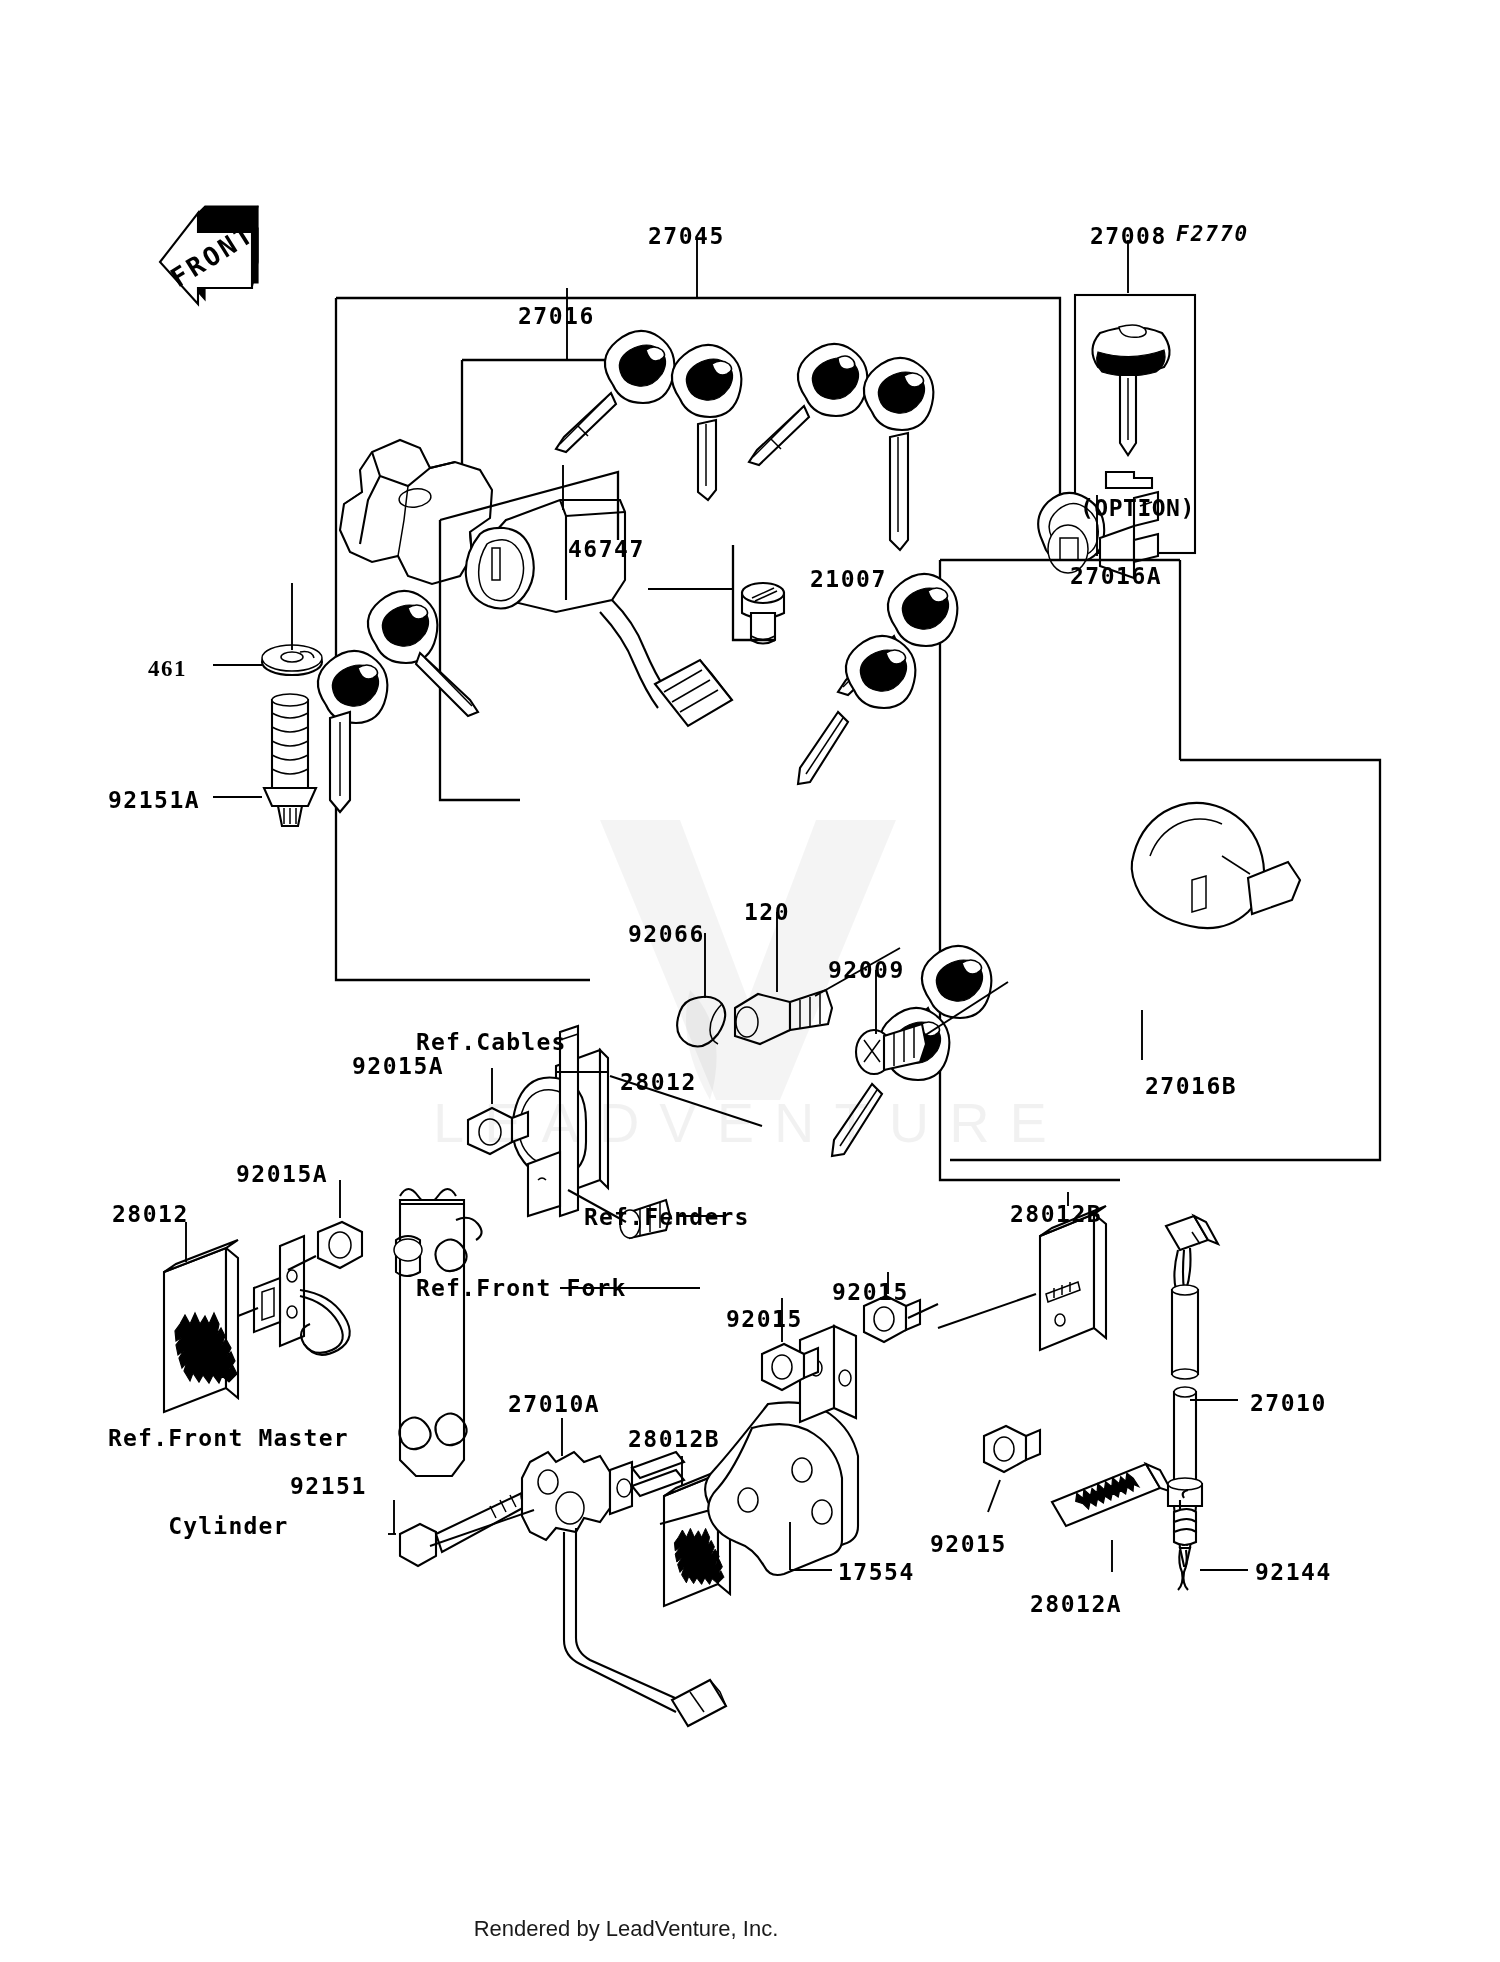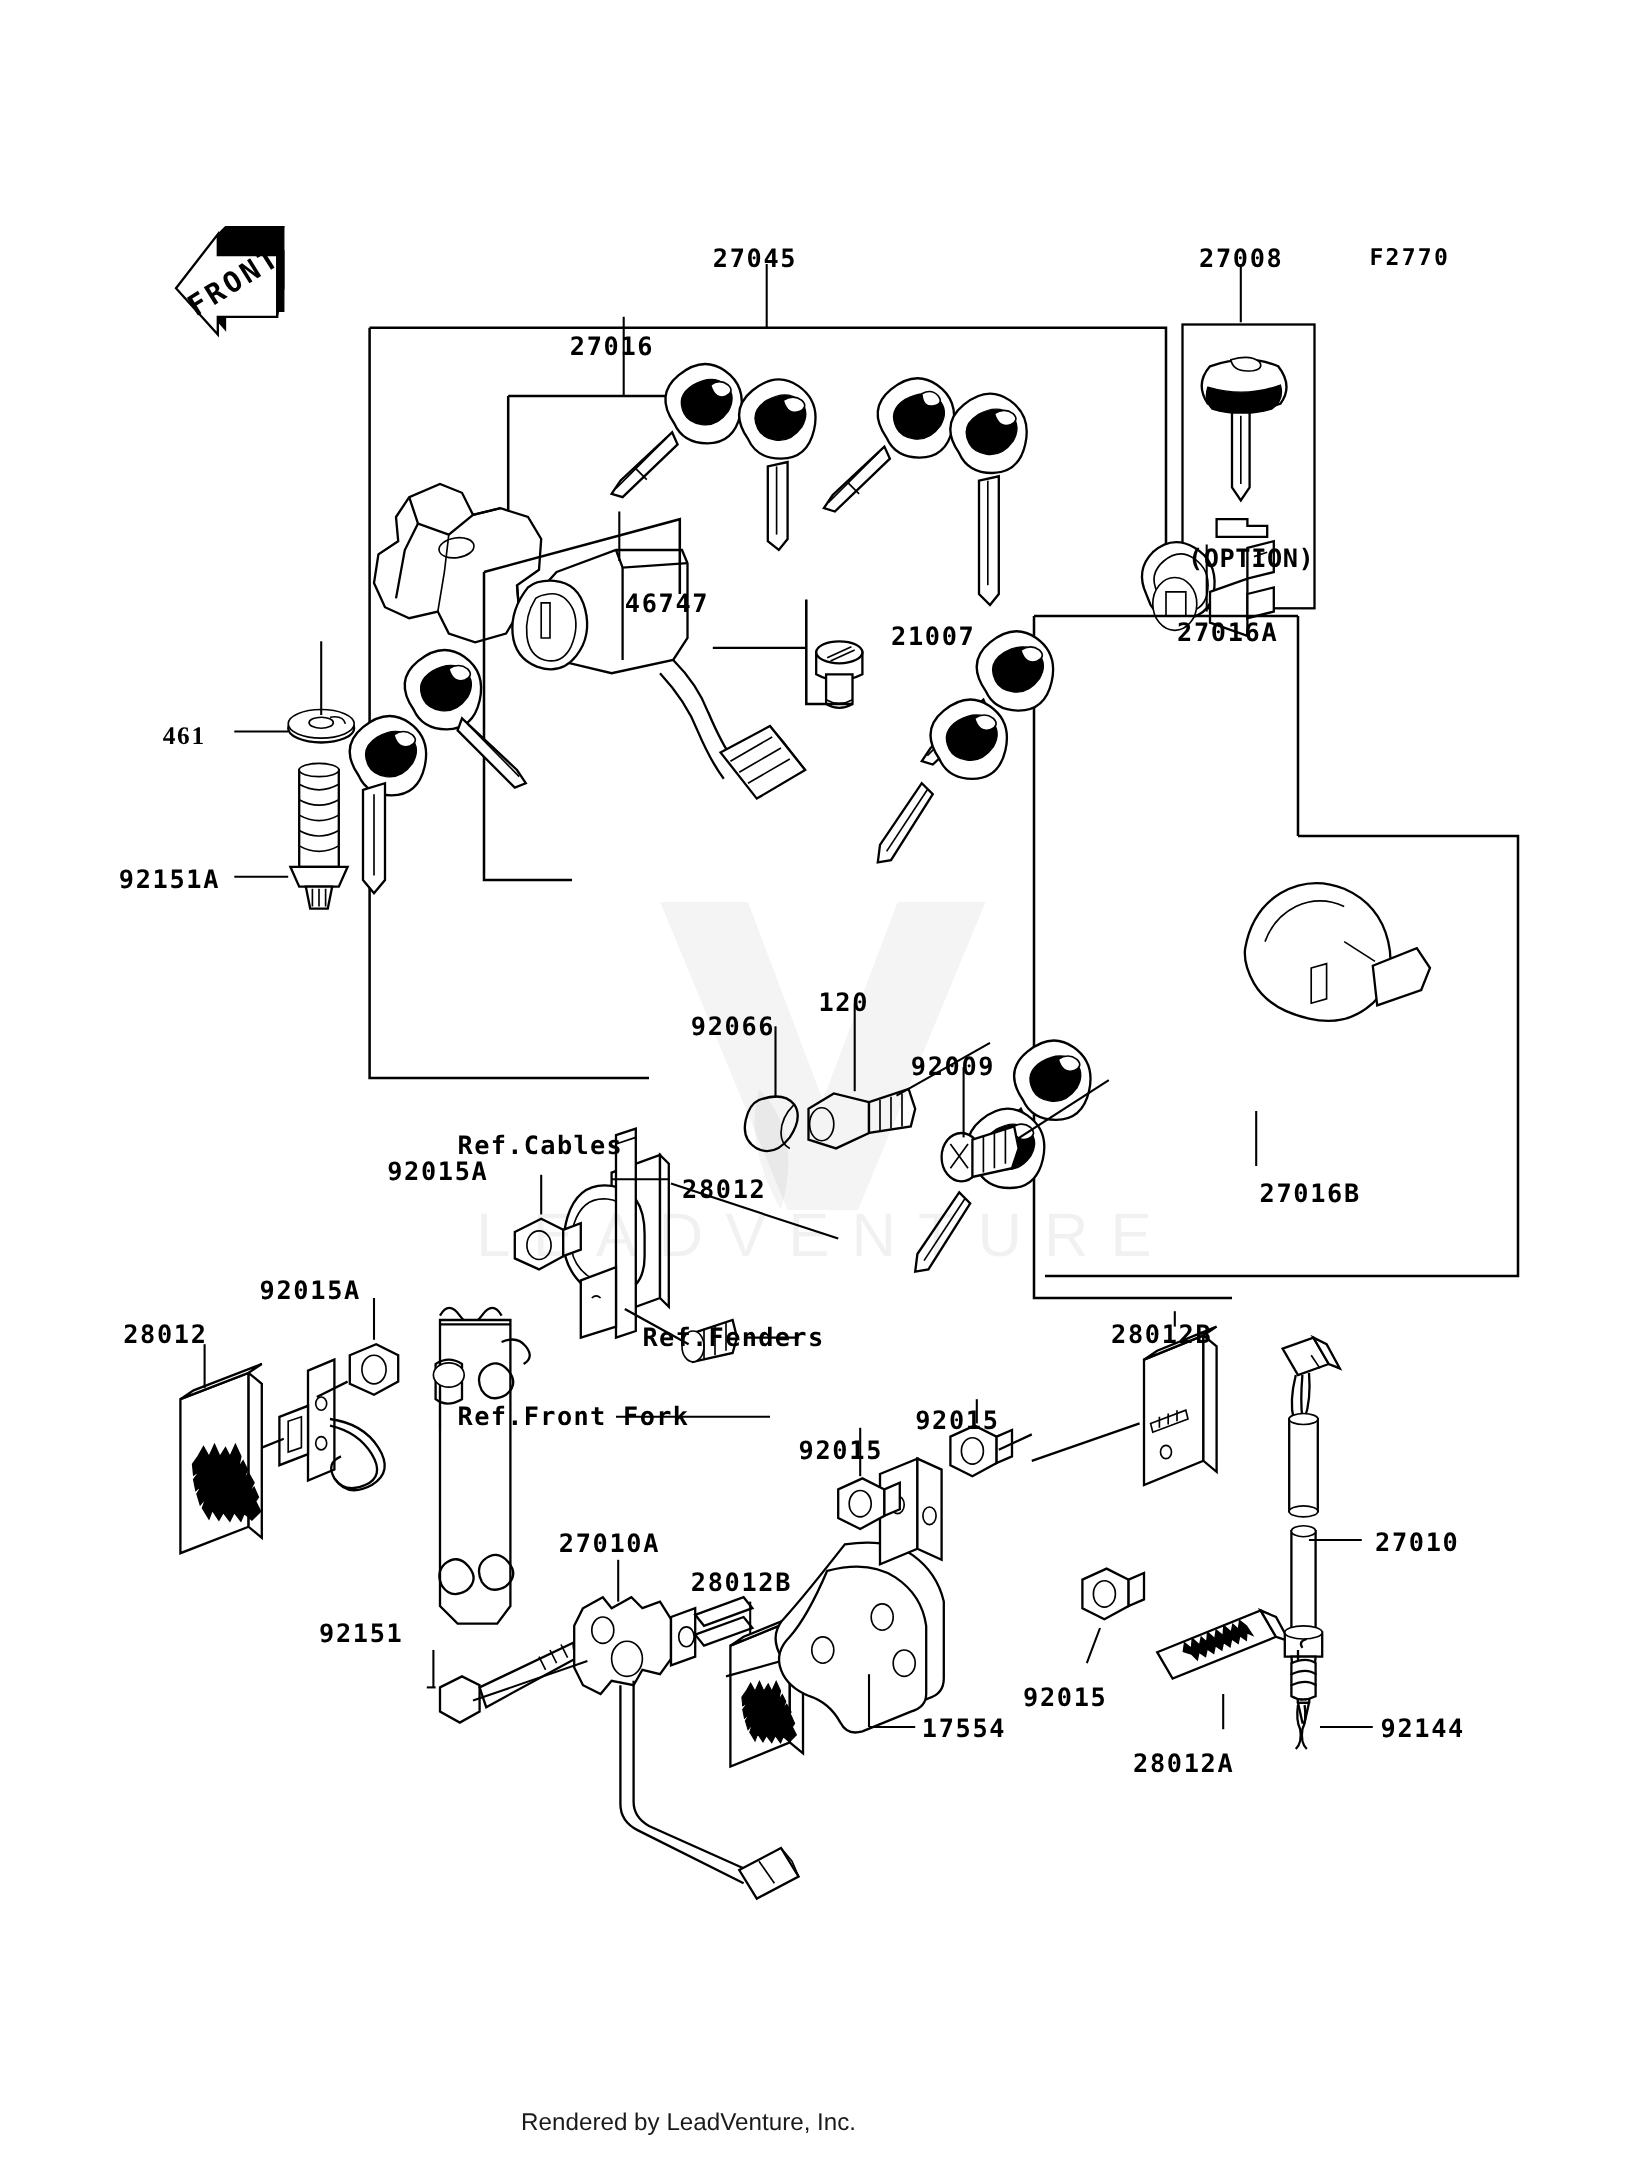--- a/index.html
+++ b/index.html
@@ -547,21 +547,21 @@
         <path d="M 600,820 L 680,820 L 748,1000 L 816,820 L 896,820
                  L 780,1100 L 716,1100 Z"></path>
         <path d="M 690,990 q 40,40 20,110 q -34,-60 -20,-110 Z"></path>
       </g>
     </svg>
     <div id="wm-text">LEADVENTURE</div>
   </div>
 
   <div style="position:absolute;left:0;top:0;width:1500px;height:1962px;z-index:4;">
 
-    <div class="diagcode" style="left:1245px; top:222px;">F2770</div>
+    <div class="diagcode" style="left:1176px; top:222px;font-style:italic;">F2770</div>
 
     <div class="label" style="left:648px; top:222px;">27045</div>
 
     <div class="label" style="left:518px; top:302px;">27016</div>
 
     <div class="label" style="left:1090px; top:222px;">27008</div>
 
     <div class="label" style="left:1080px; top:494px; letter-spacing:0.5px;">(OPTION)</div>
 
     <div class="label" style="left:568px; top:535px;">46747</div>
@@ -595,20 +595,24 @@
     <div class="label" style="left:112px; top:1200px;">28012</div>
 
     <div class="label ref" style="left:416px; top:1274px;">Ref.Front Fork</div>
 
     <div class="label" style="left:1010px; top:1200px;">28012B</div>
 
     <div class="label" style="left:832px; top:1278px;">92015</div>
 
     <div class="label" style="left:726px; top:1305px;">92015</div>
 
+    <div class="label ref" style="left:108px; top:1365px;">
+      <div>Ref.Front Master</div>
+      <div style="text-align:center;">Cylinder</div>
+    </div>
 
     <div class="label" style="left:null;"></div>
     <div class="label" style="left:508px; top:1390px;">27010A</div>
 
     <div class="label" style="left:628px; top:1425px;">28012B</div>
 
     <div class="label" style="left:290px; top:1472px;">92151</div>
 
     <div class="label" style="left:1250px; top:1389px;">27010</div>
 

